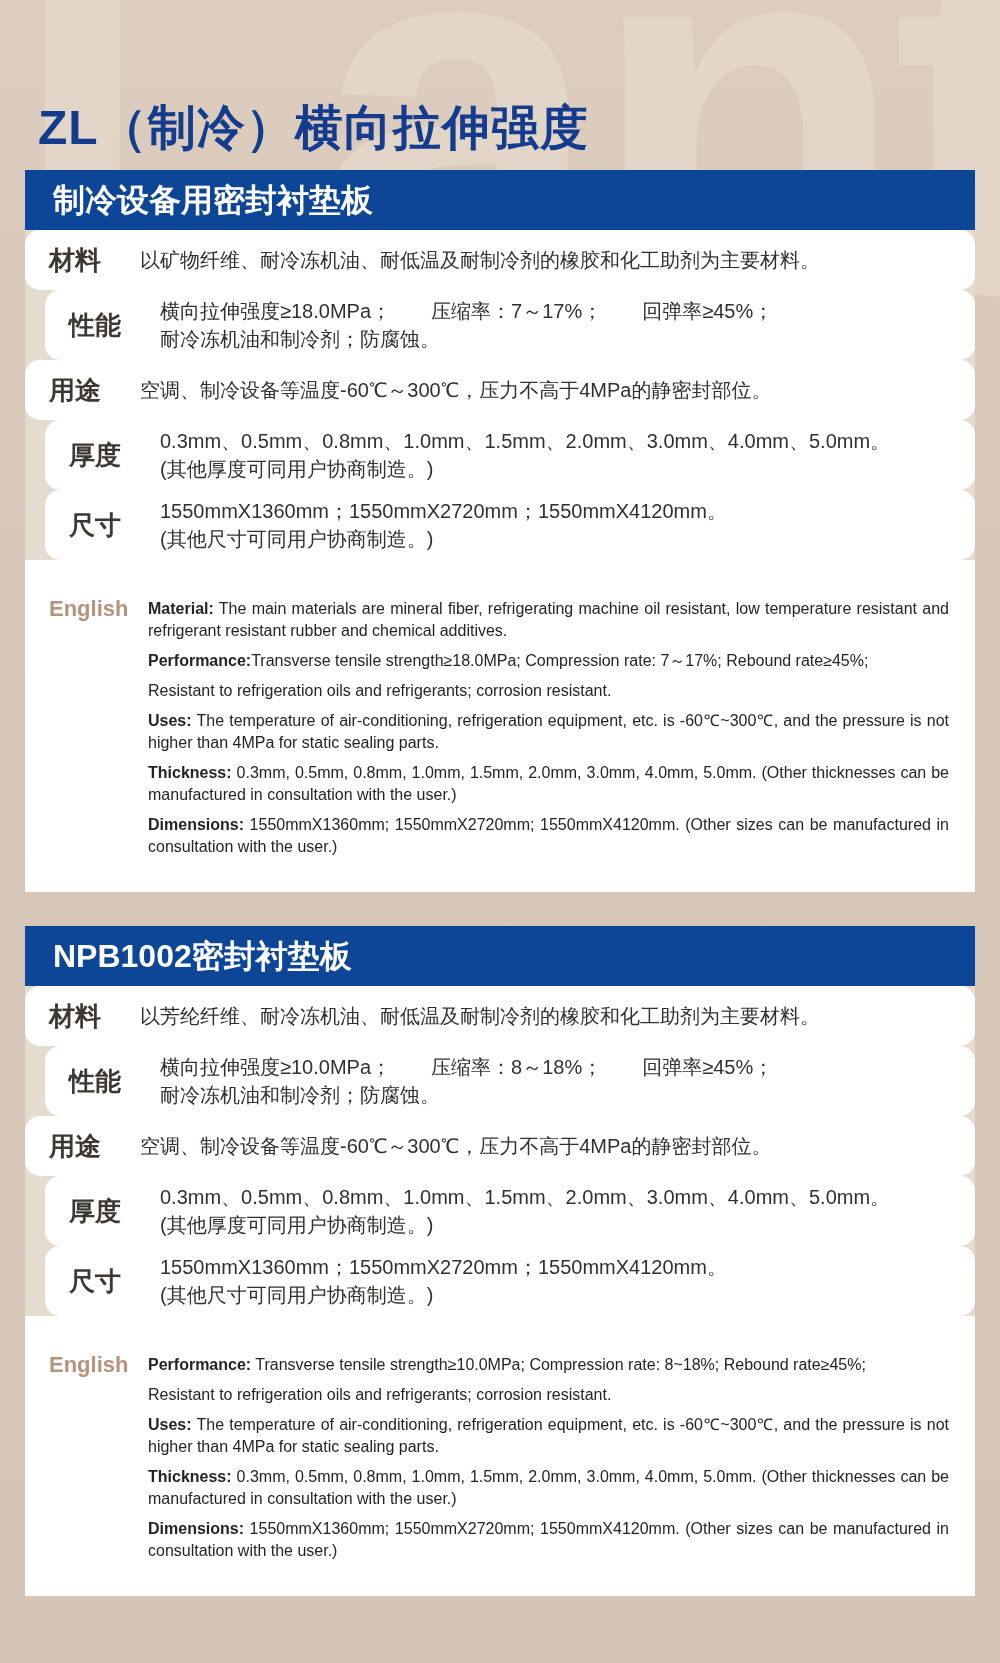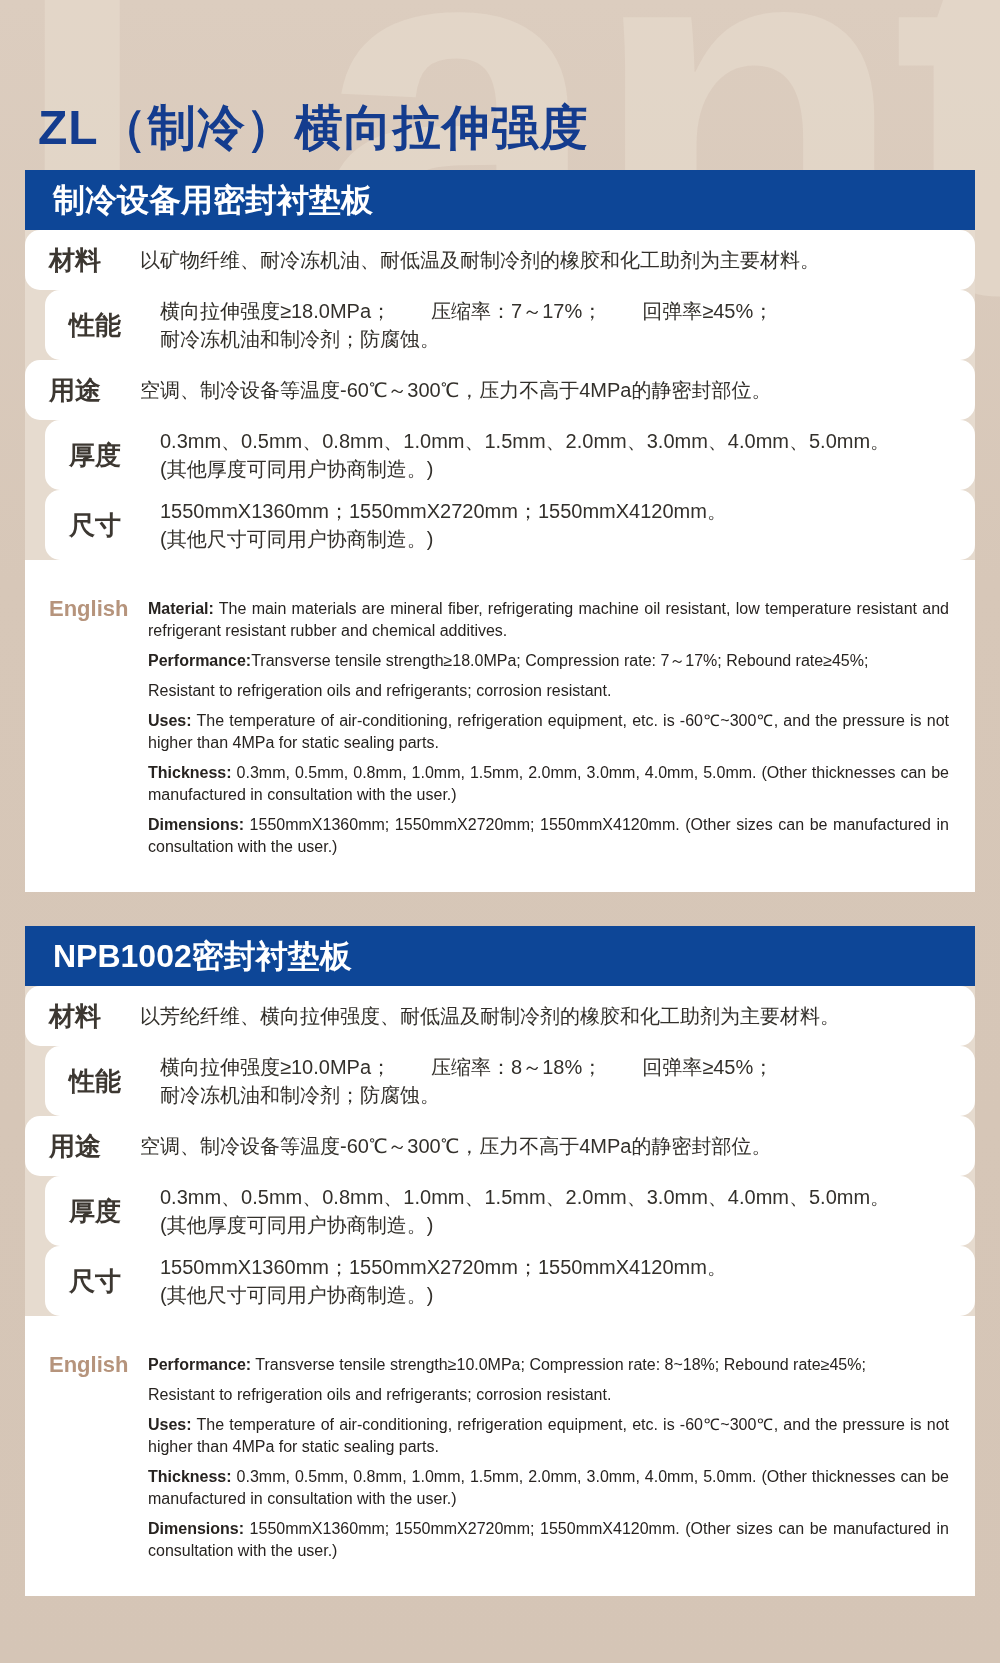--- a/index.html
+++ b/index.html
@@ -117,21 +117,21 @@
       </div>
     </div>
   </div>
 
   <div class="section">
     <div class="section-header">NPB1002密封衬垫板</div>
 
     <div class="spec-row h1">
       <div class="spec-label">材料</div>
       <div class="spec-body">
-        <div class="spec-line">以芳纶纤维、横向拉伸强度、耐低温及耐制冷剂的橡胶和化工助剂为主要材料。</div>
+        <div class="spec-line">以芳纶纤维、耐冷冻机油、耐低温及耐制冷剂的橡胶和化工助剂为主要材料。</div>
       </div>
     </div>
 
     <div class="spec-row h2">
       <div class="spec-label">性能</div>
       <div class="spec-body">
         <div class="spec-line">横向拉伸强度≥10.0MPa；　　压缩率：8～18%；　　回弹率≥45%；</div>
         <div class="spec-line">耐冷冻机油和制冷剂；防腐蚀。</div>
       </div>
     </div>

